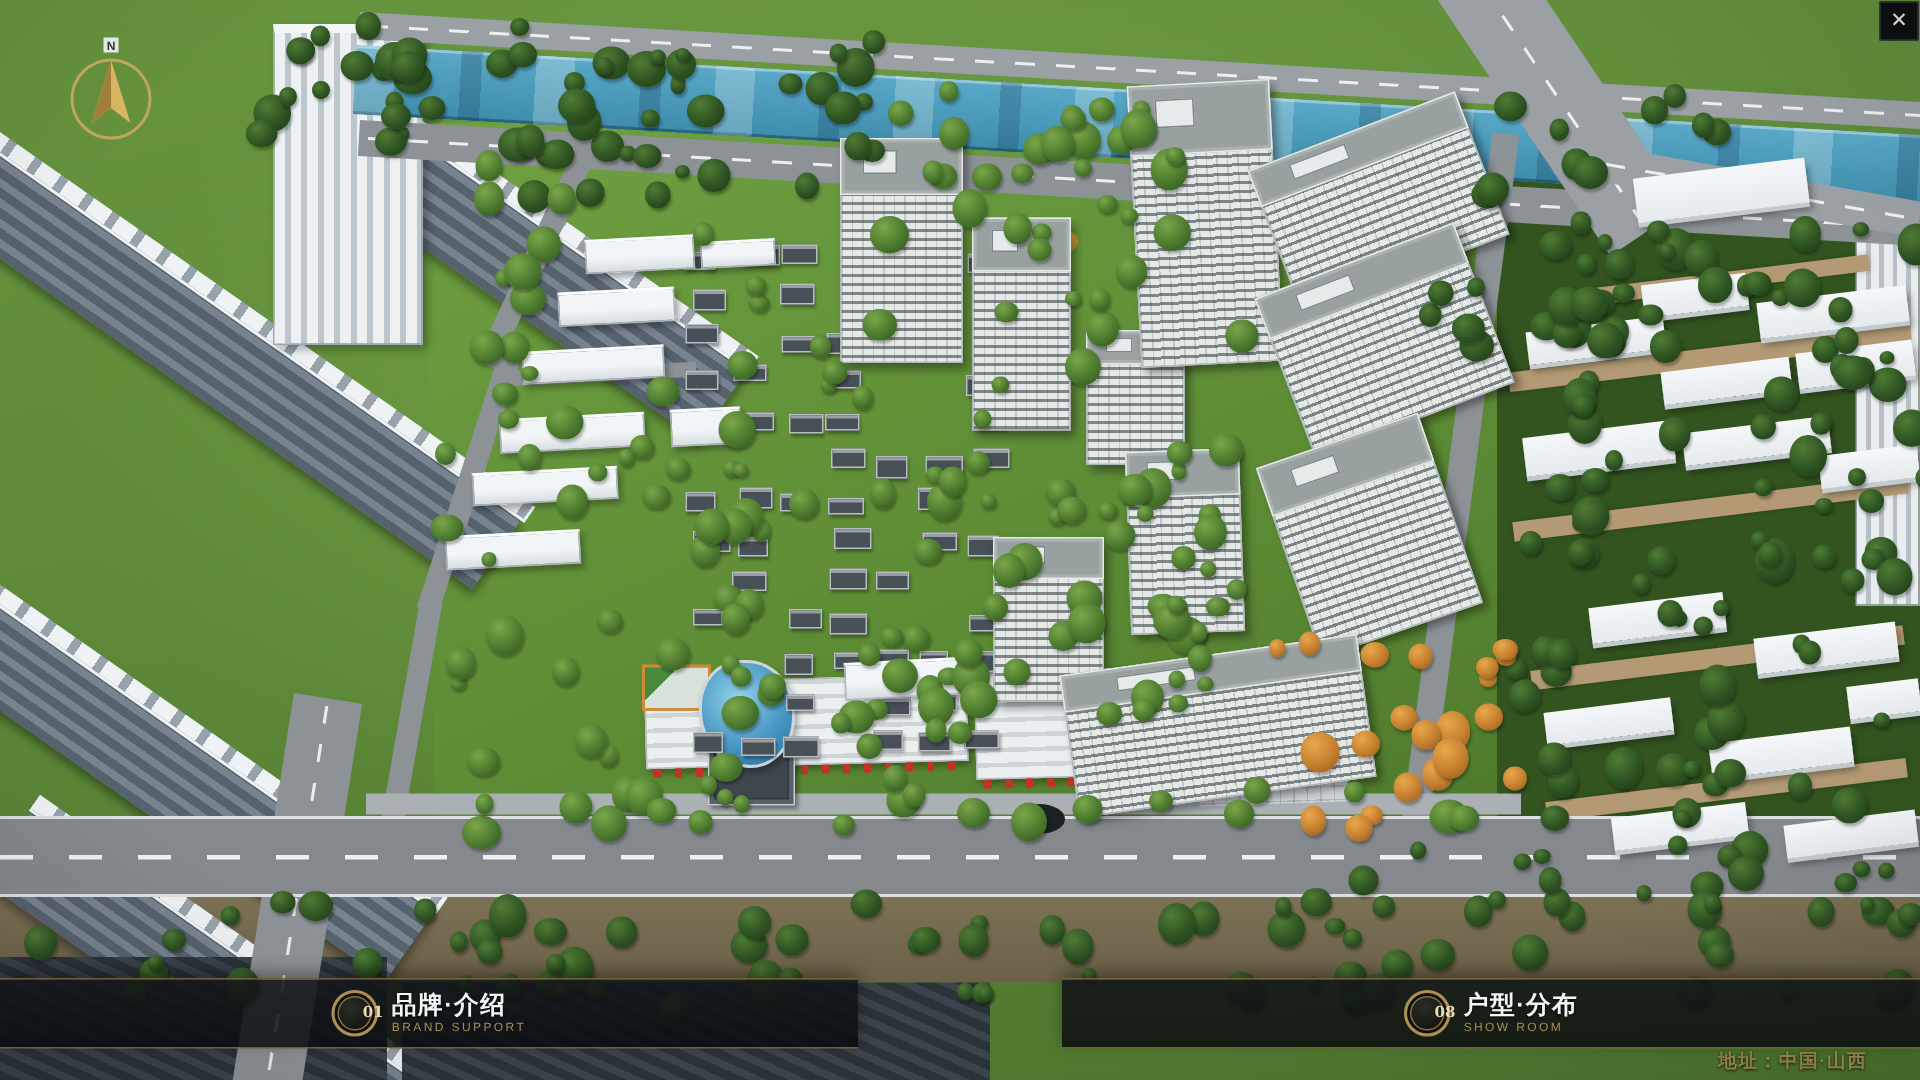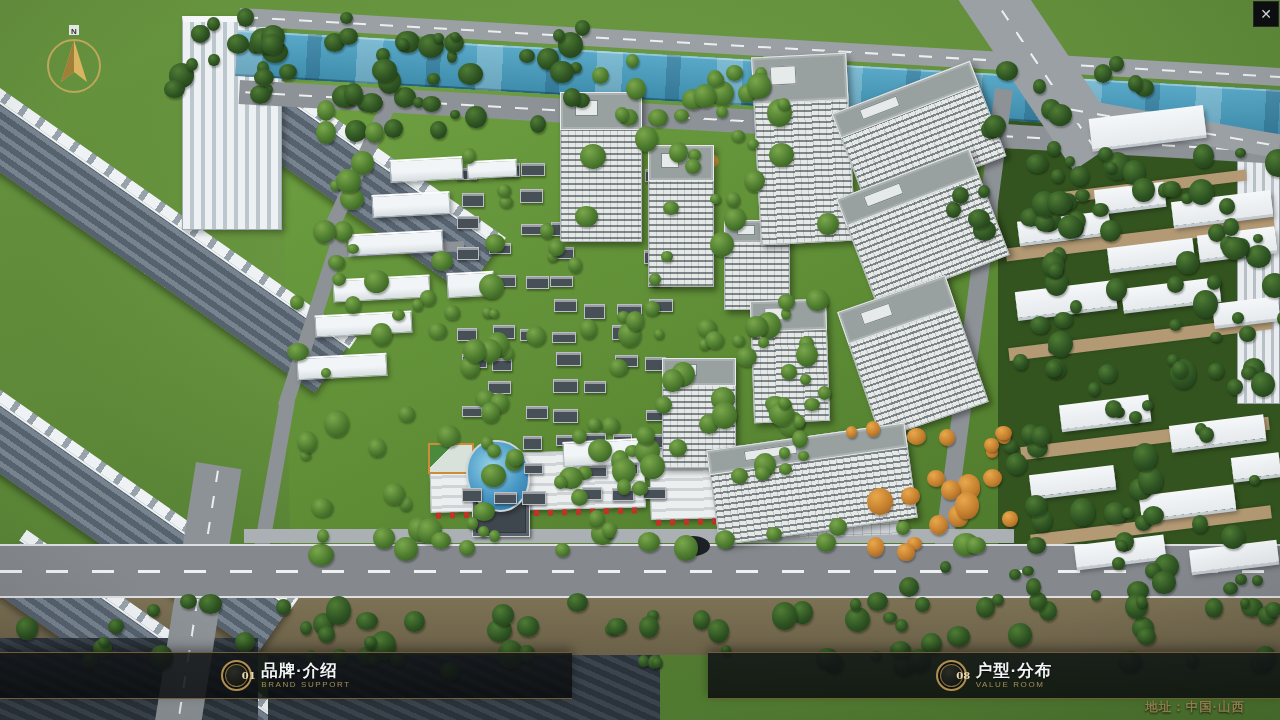--- a/index.html
+++ b/index.html
@@ -747,20 +747,20 @@
     </div>
 
 
     <div class="strip right">
       <div class="menu-item">
         <span class="badge">
             <span class="num">08</span>
           </span>
         <span class="mlabels">
             <span class="zh">户型·分布</span>
-            <span class="en">VALUE ROOM</span>
+            <span class="en">SHOW ROOM</span>
           </span>
       </div>
     </div>
   </div>
 
   <div class="address">地址：中国·山西</div>
 </div>
 
 </body></html>

